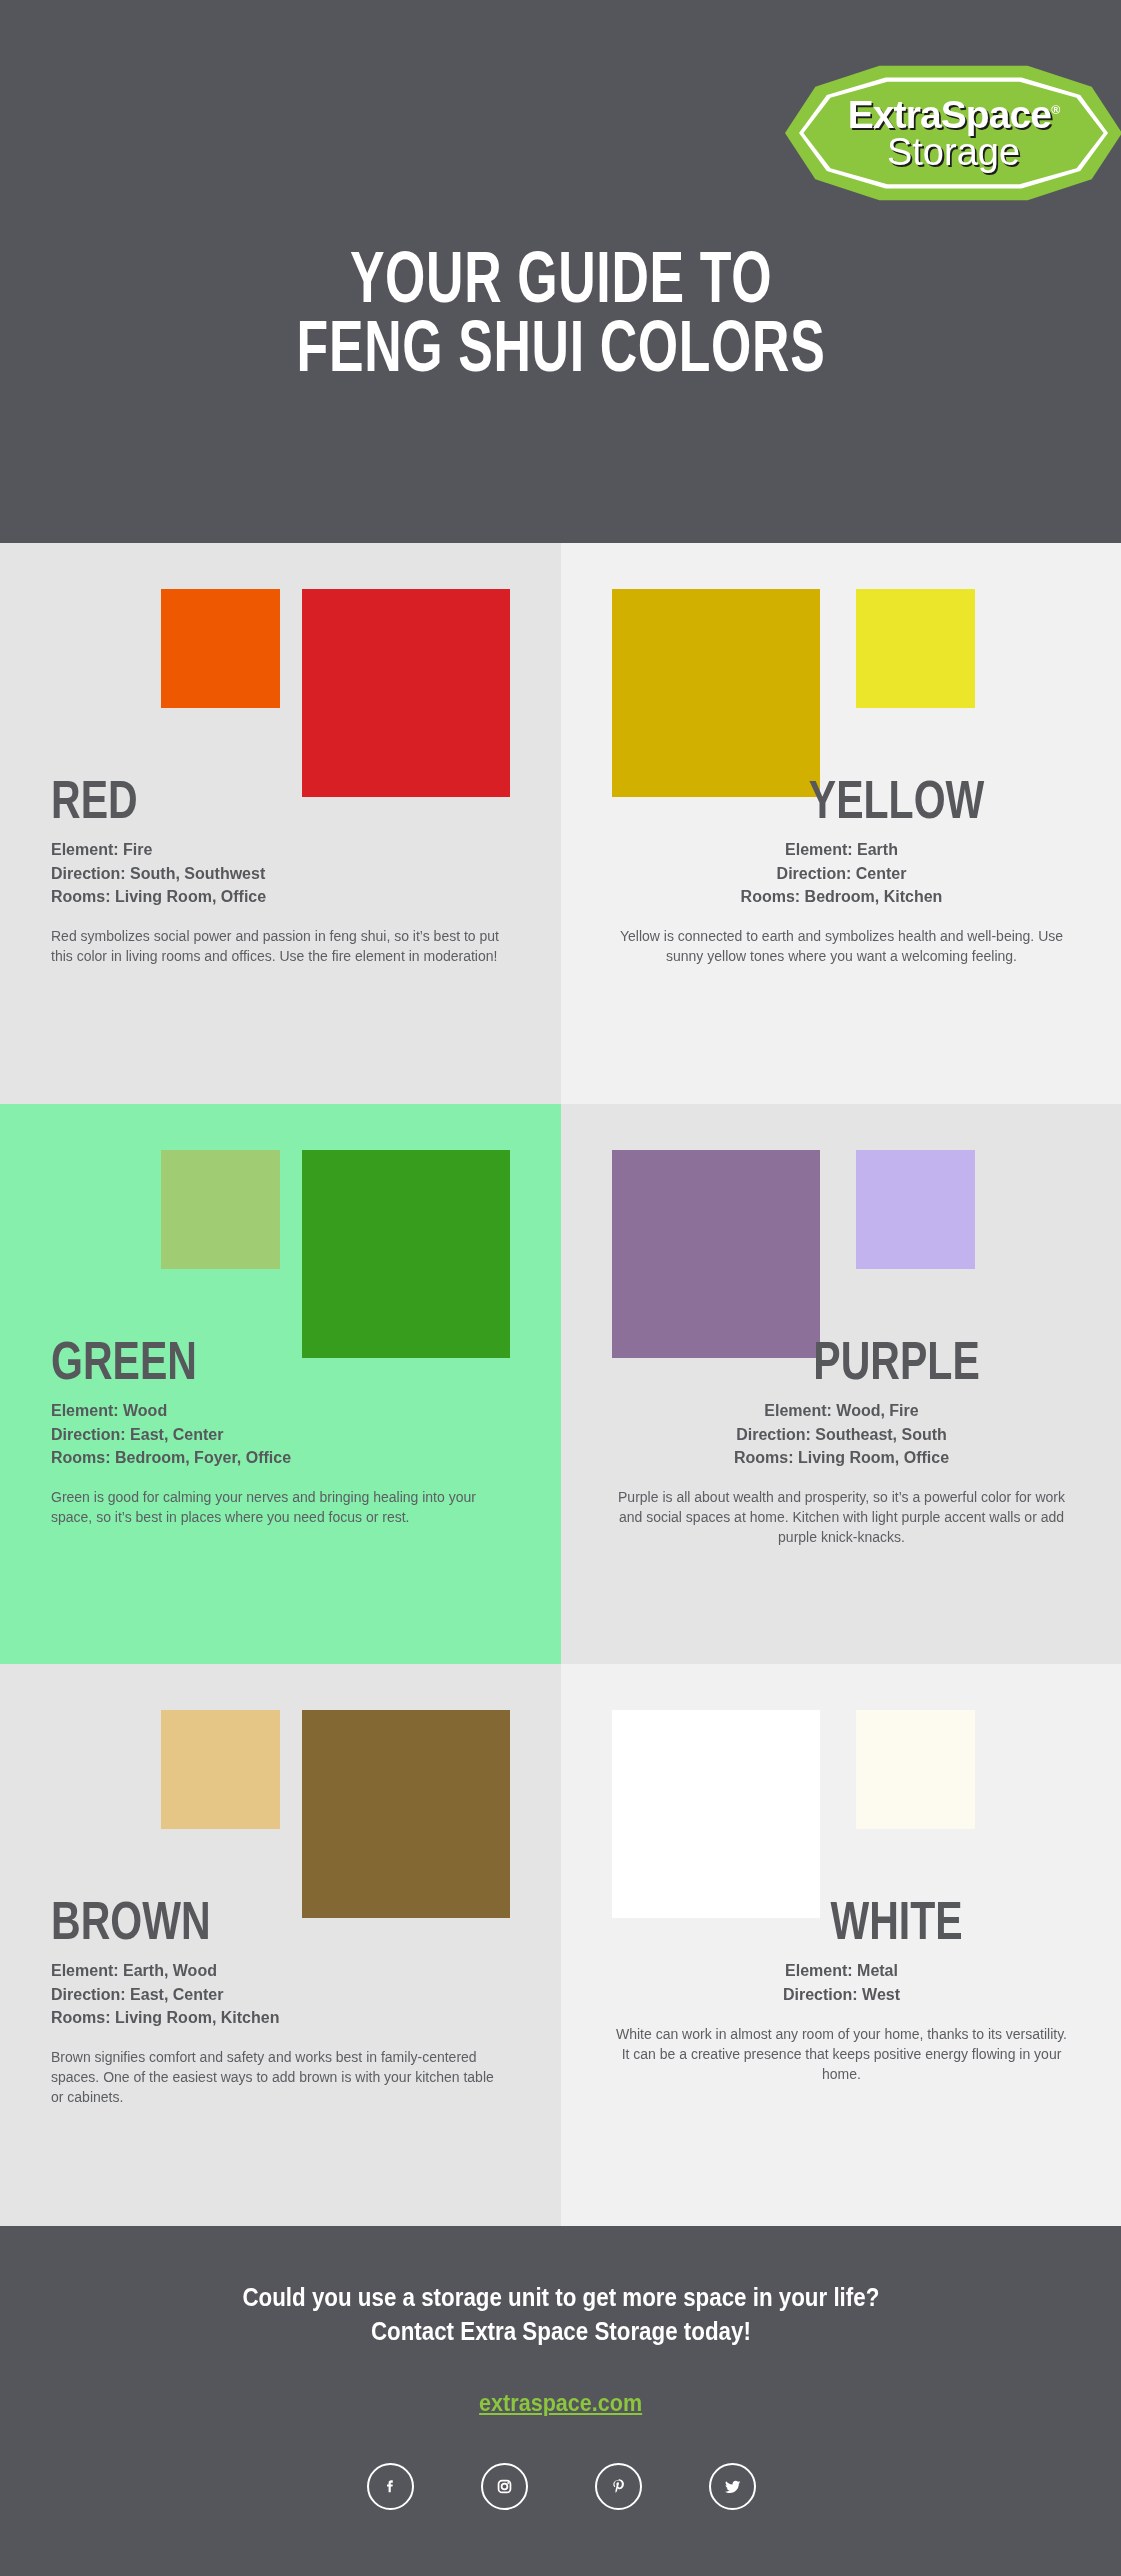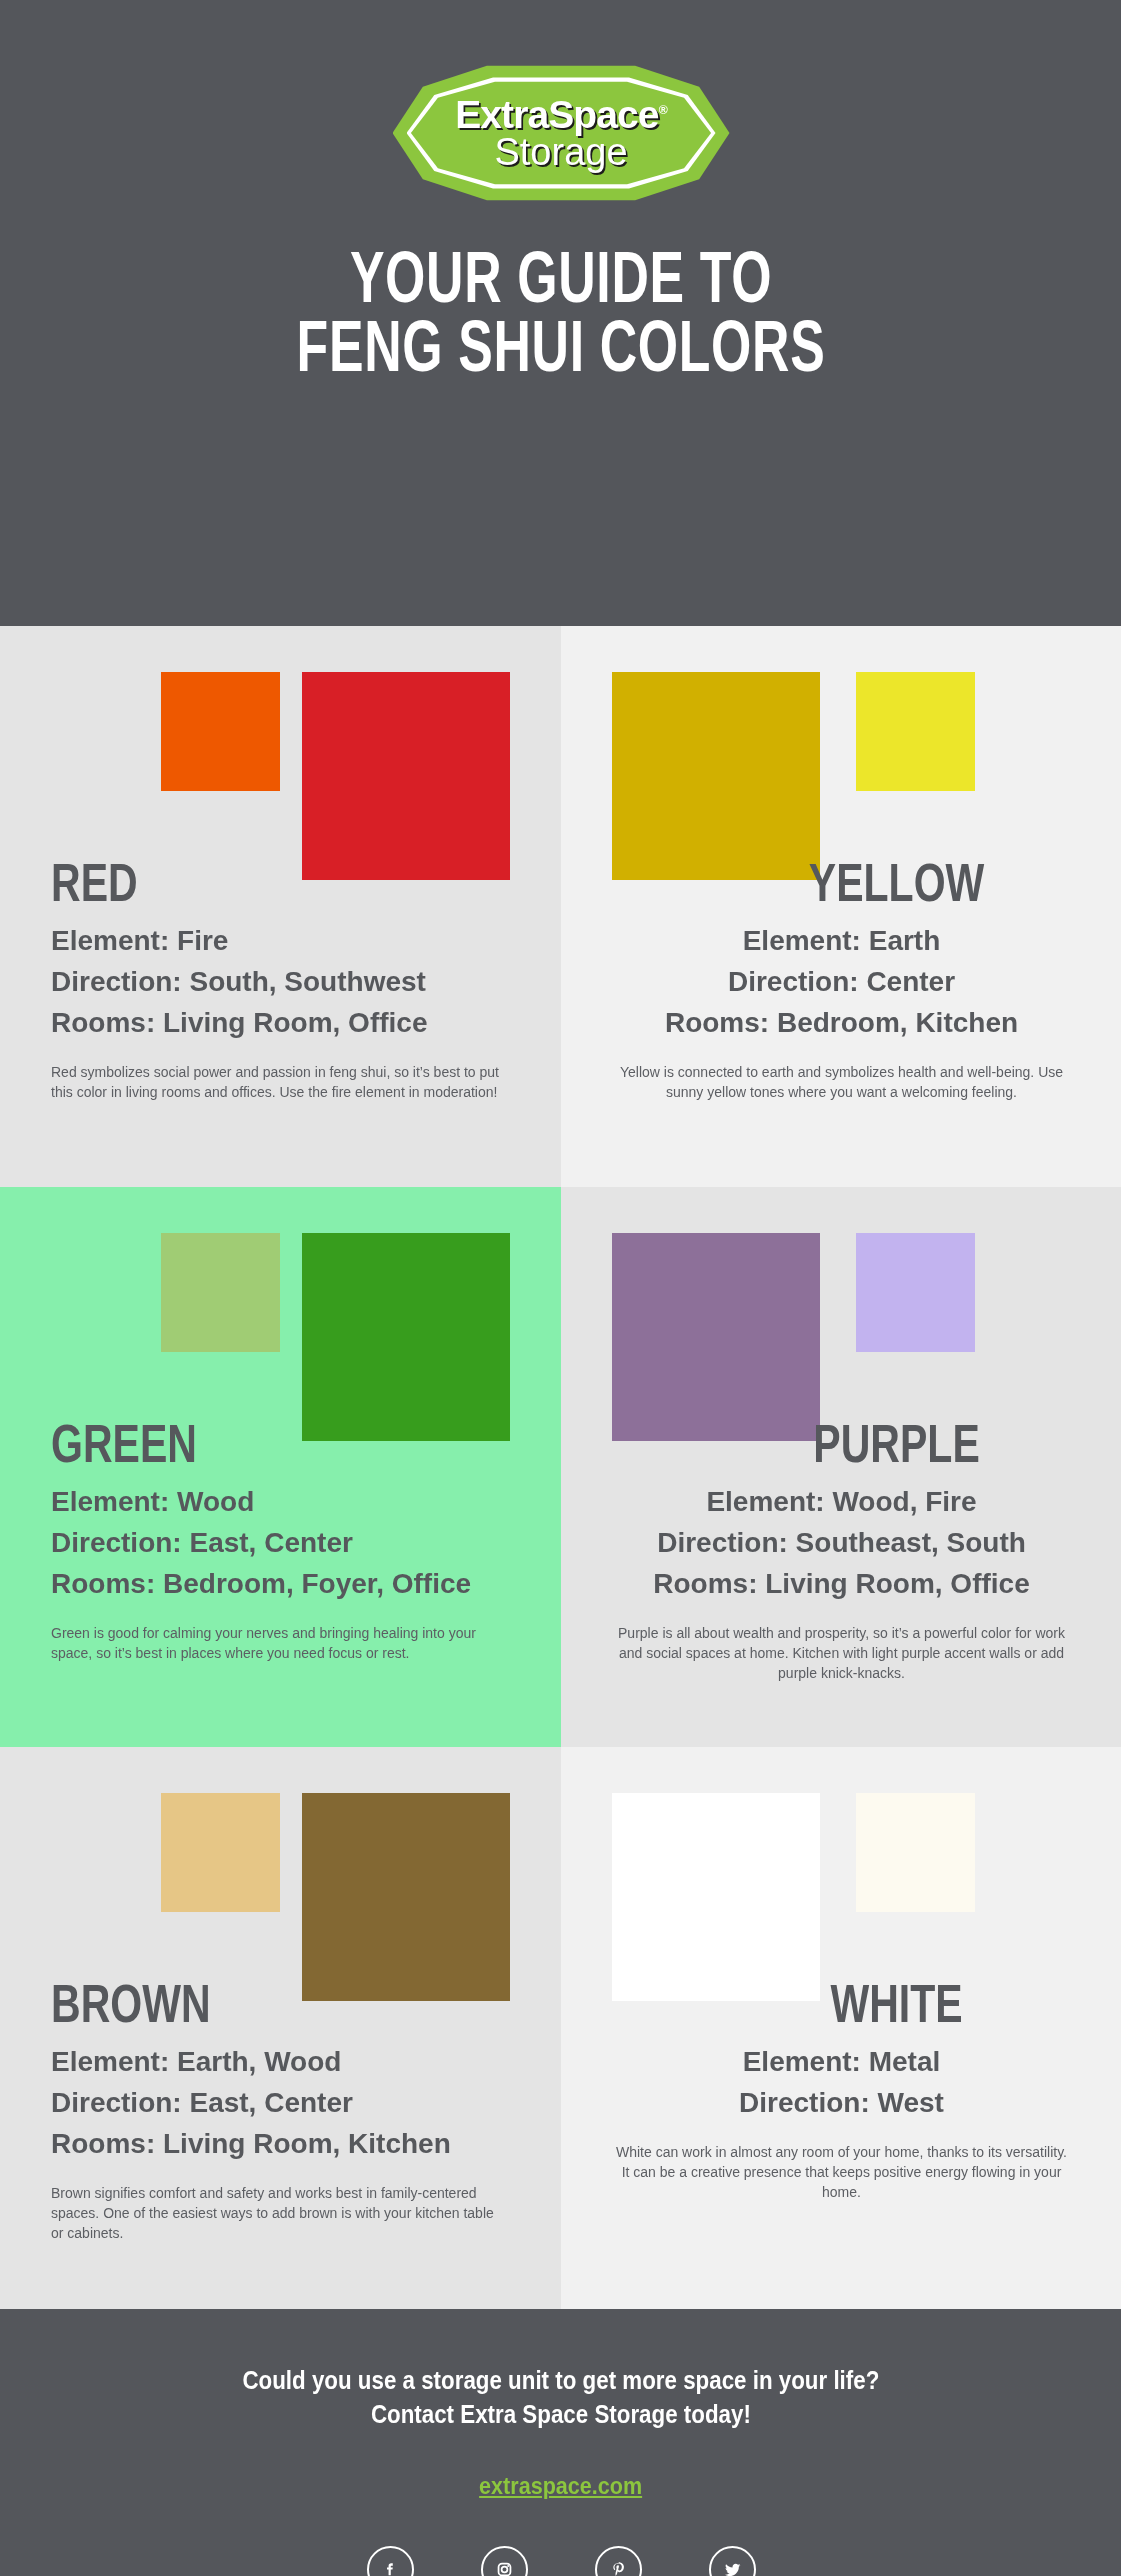--- a/index.html
+++ b/index.html
@@ -5,24 +5,24 @@
   * { margin:0; padding:0; box-sizing:border-box; }
   html,body { background:#ffffff; }
   body {
     width:1122px; height:2576px;
     font-family:"Liberation Sans", sans-serif;
     overflow:hidden;
   }
 
   
   .header {
-    width:1122px; height:626px;
+    width:1122px; height:543px;
     background:#54565b;
     display:flex; flex-direction:column;
-    align-items:center;
+    align-items:flex-end;
   }
   .logo-wrap {
     margin-top:63px;
     width:337px; height:140px;
     position:relative;
   }
   .logo-hex {
     position:absolute; inset:0;
     background:#8cc63e;
     clip-path:polygon(0% 50%, 9% 17%, 28% 2%, 72% 2%, 91% 17%, 100% 50%, 91% 83%, 72% 98%, 28% 98%, 9% 83%);
@@ -108,21 +108,21 @@
     transform:scaleX(0.76);
     white-space:nowrap;
   }
   .align-left .color-name  { transform-origin:left center; }
   .align-right .color-name { transform-origin:right center; }
 
   .meta {
     margin-top:13px;
     color:#56585c;
     font-weight:bold;
-    font-size:28px;
+    font-size:16px;
     line-height:1.46;
   }
   .meta div { white-space:nowrap; }
 
   .desc {
     margin-top:19px;
     color:#5c5e63;
     font-weight:normal;
     font-size:14px;
     line-height:1.42;

